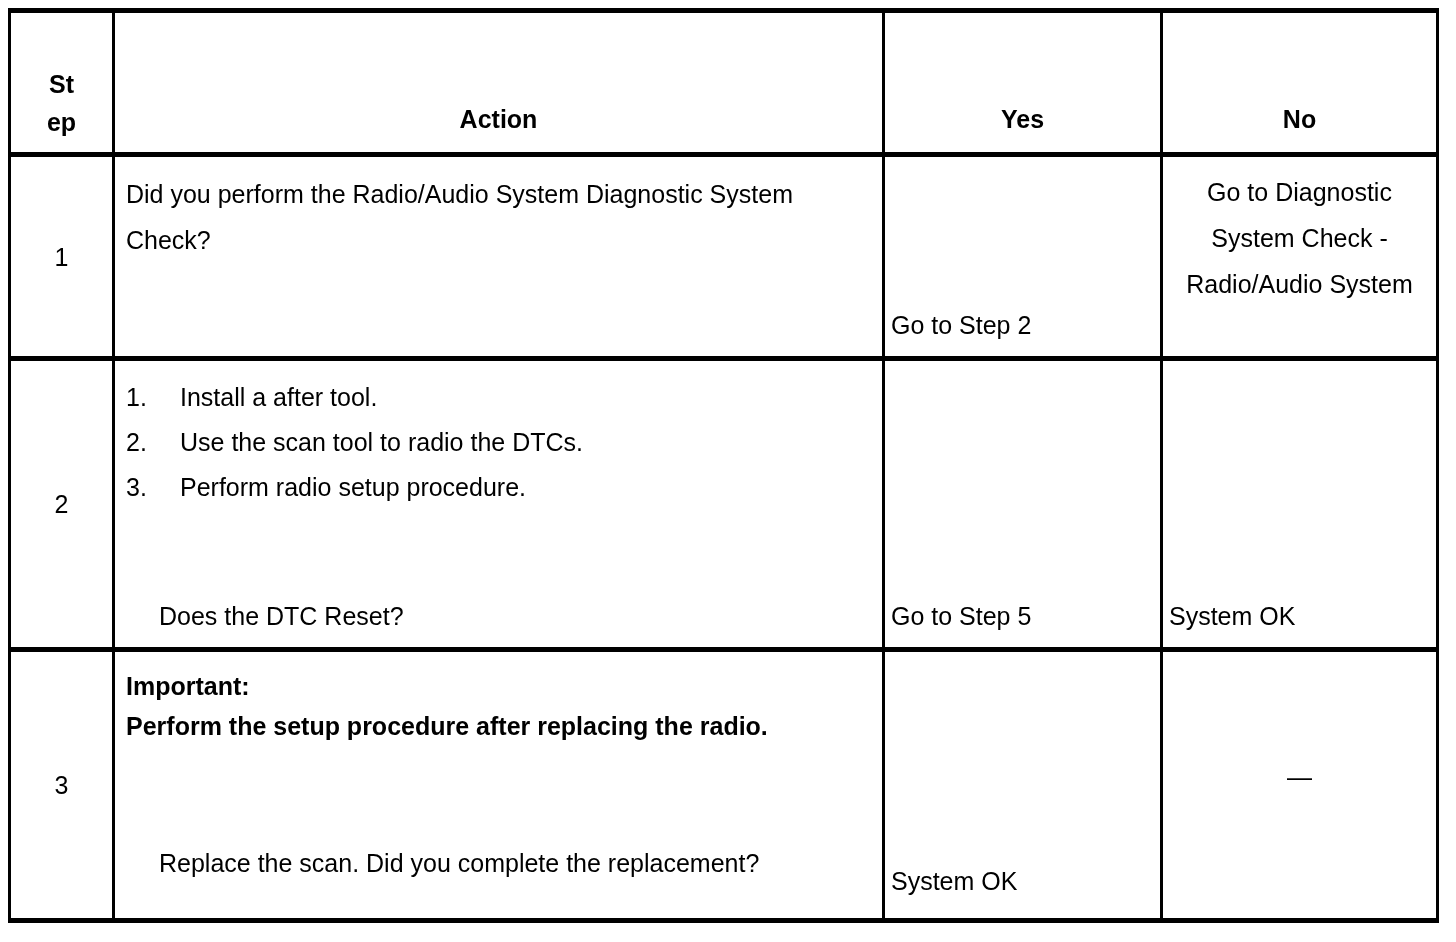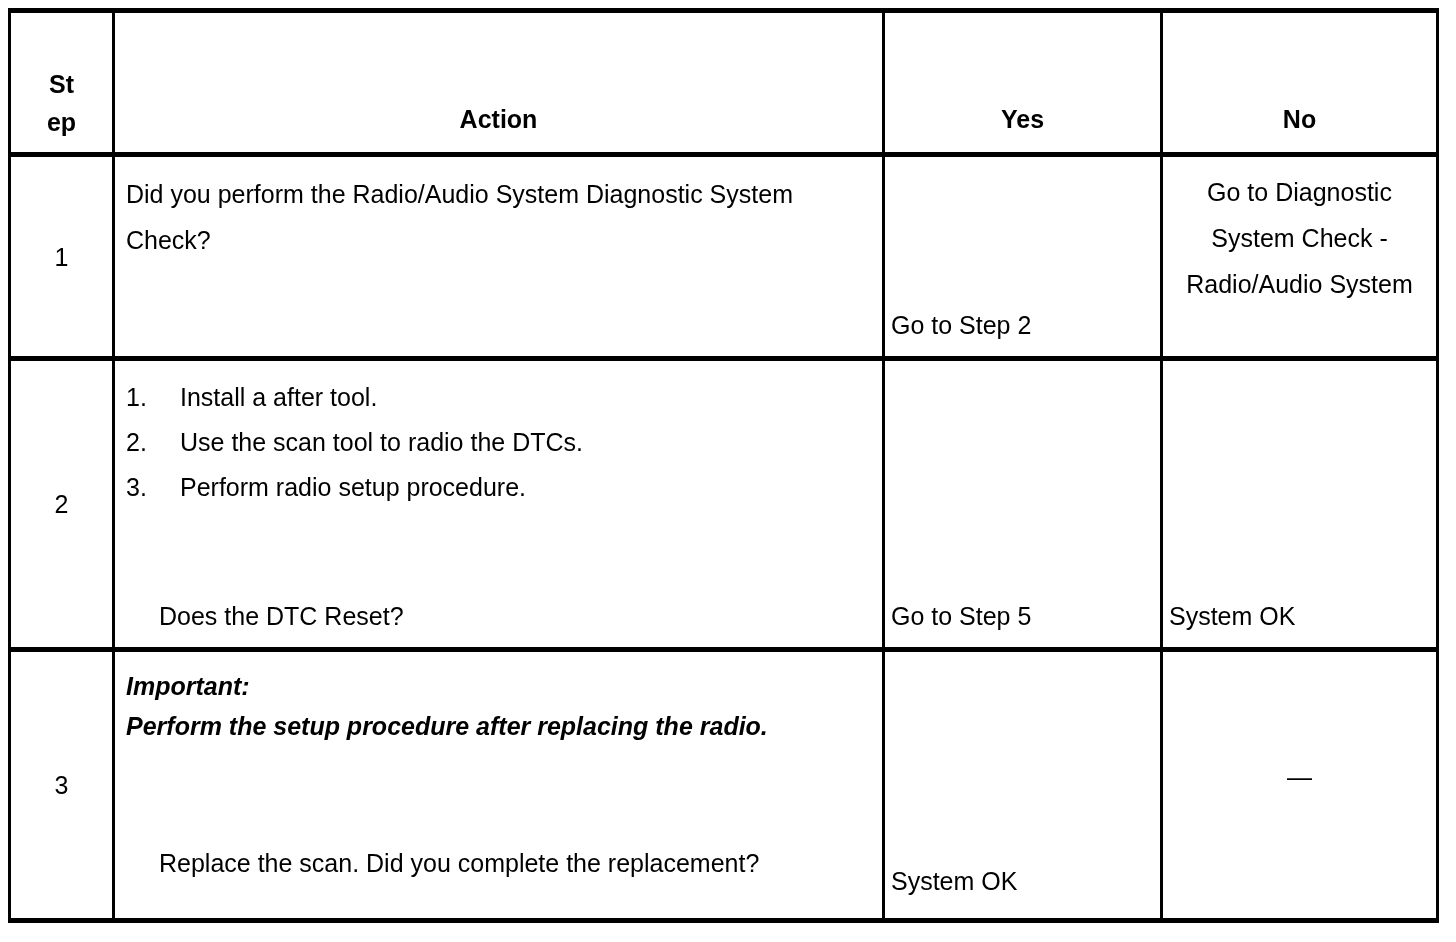--- a/index.html
+++ b/index.html
@@ -154,21 +154,20 @@
     position: absolute;
     left: 0;
     top: 0;
     width: 34px;
     text-align: left;
   }
 
   .bold-block {
     font-weight: bold;
     line-height: 40px;
-    font-style: italic;
   }
   .bold-block .imp-label { display: block; }
 </style>
 </head>
 <body>
 
 <div class="sheet">
 
   <table class="diag-table">
     <colgroup>

